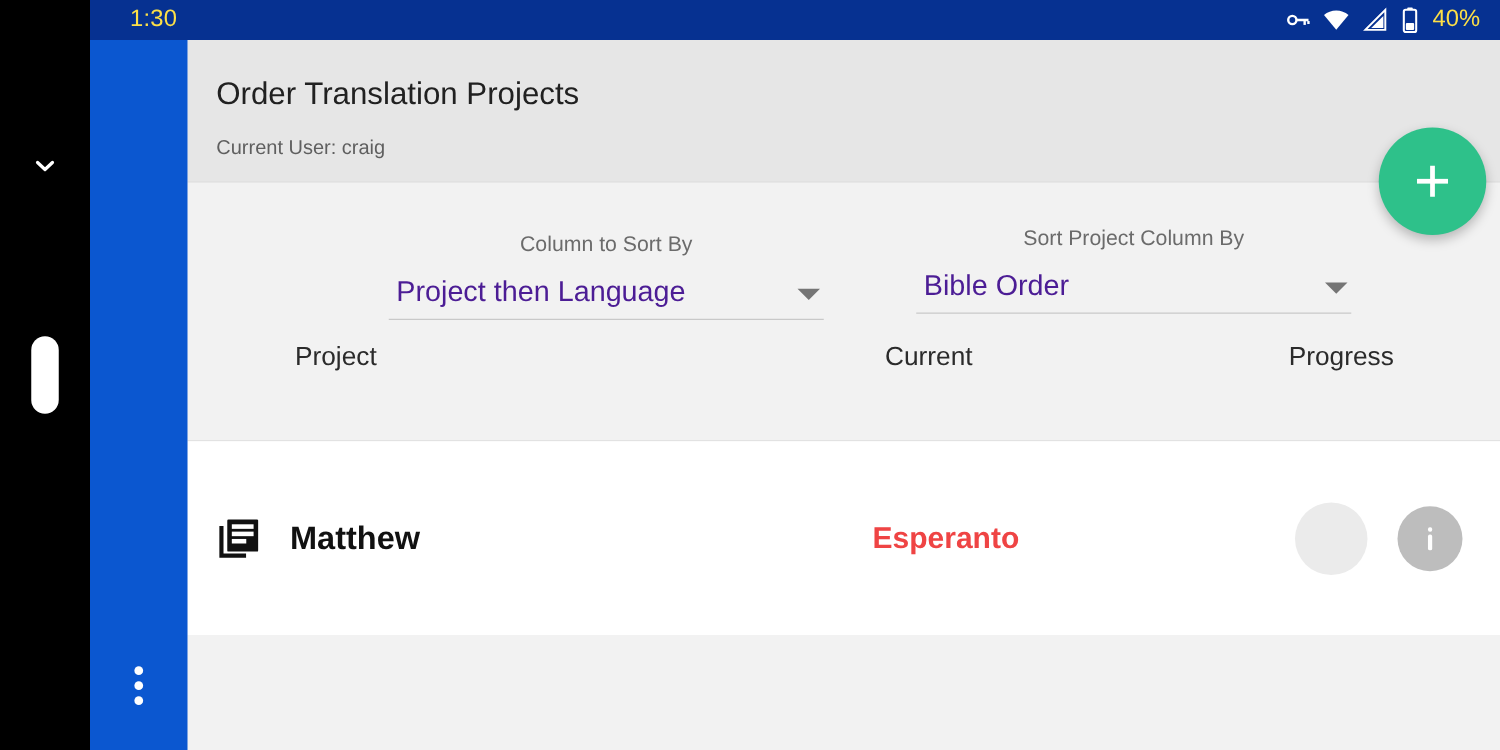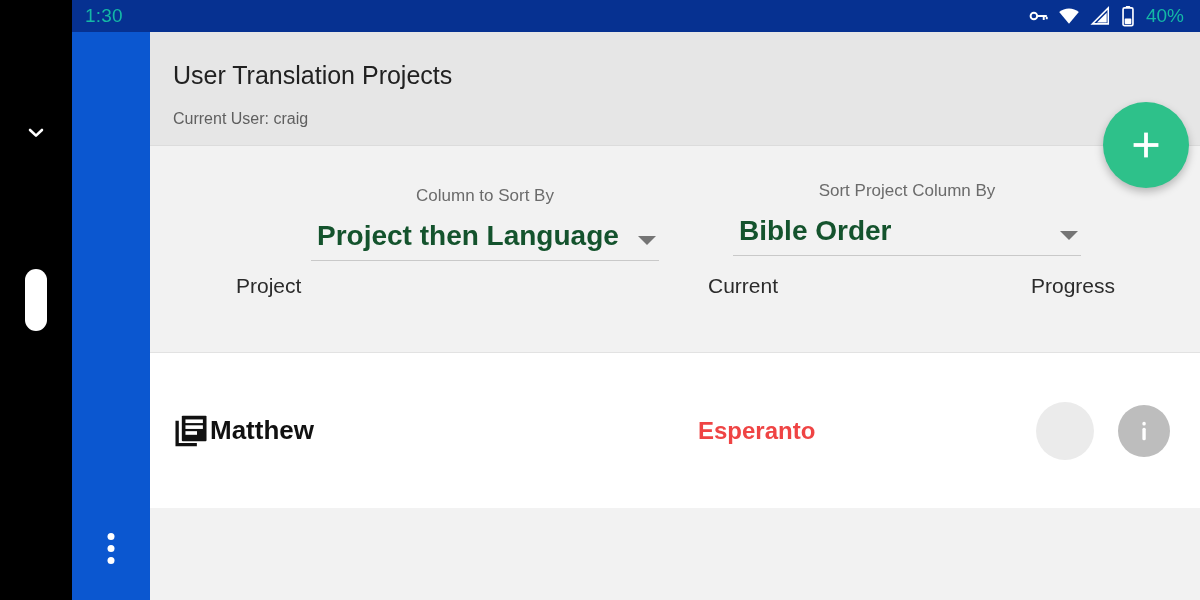--- a/index.html
+++ b/index.html
@@ -53,22 +53,22 @@
     border-radius: 50%; background: #ffffff;
   }
 
   
   #status-bar {
     position: absolute; left: 72px; top: 0;
     width: 1128px; height: 32px;
     background: #063191;
     display: flex; align-items: center;
     justify-content: space-between;
-    padding: 0 16px 0 13px;
-    color: #14b8a6;
+    padding: 0 16px 0 32px;
+    color: #fde047;
     z-index: 50;
   }
   #status-time {
     font-size: 19px; font-weight: 400;
     letter-spacing: 0.2px;
   }
   #status-icons {
     display: flex; align-items: center; gap: 9px;
   }
   #status-icons svg { display: block; }
@@ -136,22 +136,22 @@
   }
   .sort-select {
     margin-top: 14px;
     display: flex; align-items: flex-end;
     justify-content: space-between;
     border-bottom: 1px solid #c9c9c9;
     padding: 0 3px 8px 6px;
     cursor: pointer;
   }
   .sort-value {
-    font-size: 28px; color: #14532d;
-    font-weight: 700;
+    font-size: 23px; color: #4c1d95;
+    font-weight: 400;
   }
   .caret {
     width: 0; height: 0;
     border-left: 9px solid transparent;
     border-right: 9px solid transparent;
     border-top: 9px solid #757575;
     margin-bottom: 7px;
   }
 
   
@@ -174,21 +174,21 @@
   }
   .project-row {
     position: relative;
     height: 155px;
     background: #ffffff;
     cursor: pointer;
   }
   .row-main {
     position: absolute; left: 22px; top: 50%;
     transform: translateY(-50%);
-    display: flex; align-items: center; 
+    display: flex; align-items: center; gap: 22px;
   }
   .row-icon svg { display: block; }
   .row-title {
     font-size: 26px; font-weight: bold;
     color: #111111;
   }
   .row-language {
     position: absolute; left: 548px; top: 50%;
     transform: translateY(-50%);
     font-size: 24px; color: #ef4444;
@@ -264,21 +264,21 @@
           <rect x="3.4" y="14.6" width="7.2" height="6.1" rx="0.8" fill="#ffffff"></rect>
         </svg>
       </span>
       <span id="battery-pct">40%</span>
     </span>
   </div>
 
   <div id="content">
 
     <div id="app-header">
-      <div id="page-title">User Translation Projects</div>
+      <div id="page-title">Order Translation Projects</div>
       <div id="current-user">Current User: craig</div>
     </div>
 
     <button id="fab">
       <span>
         <svg width="36" height="36" viewBox="0 0 36 36">
           <rect x="16.1" y="5.6" width="3.8" height="24.8" fill="#ffffff"></rect>
           <rect x="5.6" y="16.1" width="24.8" height="3.8" fill="#ffffff"></rect>
         </svg>
       </span>

